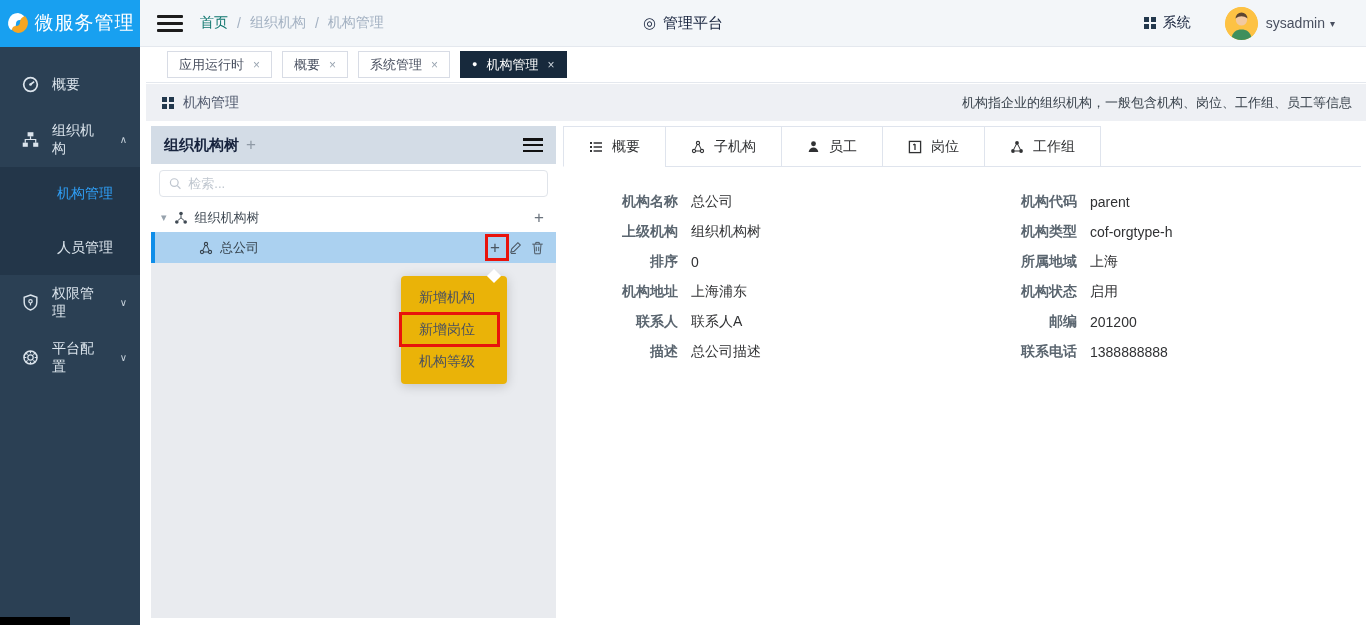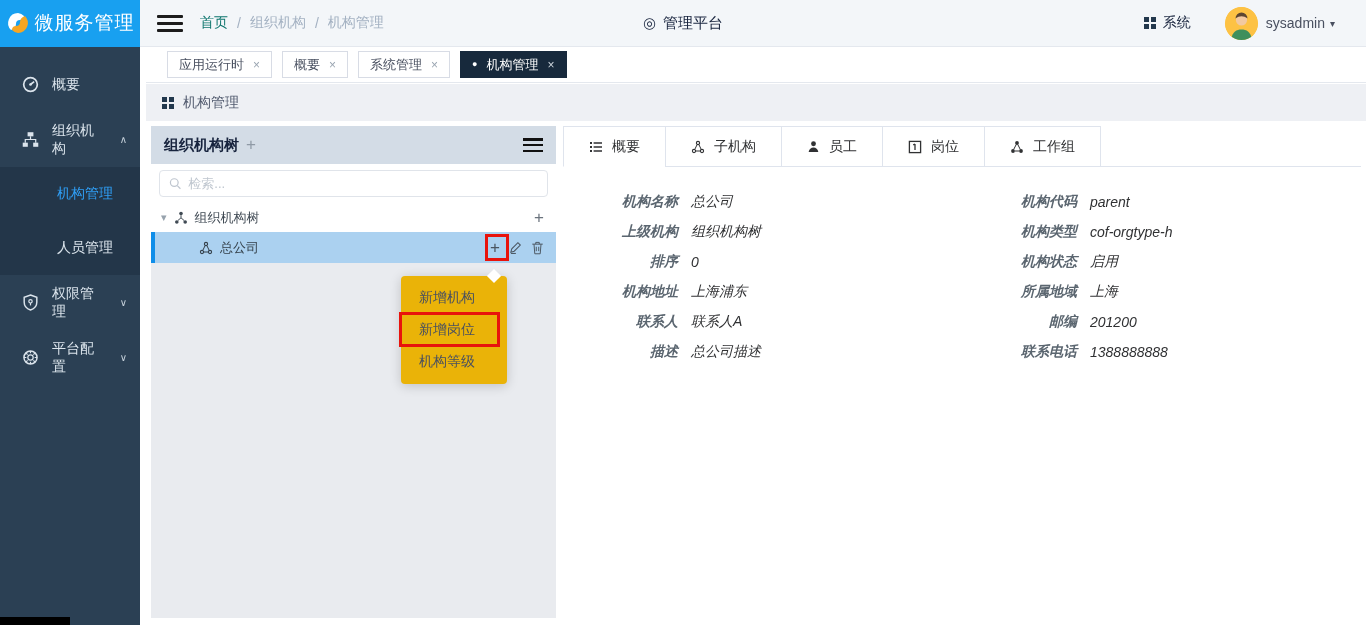--- a/index.html
+++ b/index.html
@@ -99,21 +99,21 @@
 
   
   .detail-panel{position:absolute;left:417px;top:5px;right:5px;bottom:0;background:#fff;}
   .detail-tabs{display:flex;border-bottom:1px solid #dfe4ed;height:41px;}
   .dtab{display:flex;align-items:center;gap:9px;padding:0 25px;font-size:14px;color:#303133;
         border:1px solid #dfe4ed;border-right:none;margin-bottom:-1px;cursor:pointer;background:#fff;}
   .dtab:last-child{border-right:1px solid #dfe4ed;}
   .dtab{border-bottom:1px solid #dfe4ed;}
   .dtab.active{border-bottom:1px solid #fff;}
   .fields{display:flex;padding-top:24px;}
-  .fcol{width:50%;font-style:italic;}
+  .fcol{width:50%;}
   .field-row{display:flex;align-items:center;height:22px;margin-bottom:8px;font-size:14px;}
   .f-label{width:128px;text-align:right;font-weight:bold;color:#5b6670;padding-right:13px;flex:none;}
   .f-value{color:#303133;}
 </style>
 </head>
 <body>
 
 <div class="app">
 
   <div class="header">
@@ -239,20 +239,21 @@
     <div class="titlebar">
       <div class="page-title">
         <span class="gridicon">
             <i></i>
             <i></i>
             <i></i>
             <i></i>
           </span>
         <span>机构管理</span>
       </div>
+      <div class="page-hint">机构指企业的组织机构，一般包含机构、岗位、工作组、员工等信息</div>
     </div>
 
     <div class="content">
 
       <div class="tree-panel">
         <div class="tree-header">
           <span class="tree-title">组织机构树</span>
           <span class="tree-add">+</span>
           <span class="tree-burger">
               <i></i>
@@ -395,28 +396,28 @@
           <div class="fcol">
             <div class="field-row">
               <span class="f-label">机构代码</span>
               <span class="f-value">parent</span>
             </div>
             <div class="field-row">
               <span class="f-label">机构类型</span>
               <span class="f-value">cof-orgtype-h</span>
             </div>
             <div class="field-row">
+              <span class="f-label">所属地域</span>
+              <span class="f-value">上海</span>
+            </div>
+            <div class="field-row">
               <span class="f-label">机构状态</span>
               <span class="f-value">启用</span>
             </div>
             <div class="field-row">
-              <span class="f-label">所属地域</span>
-              <span class="f-value">上海</span>
-            </div>
-            <div class="field-row">
               <span class="f-label">邮编</span>
               <span class="f-value">201200</span>
             </div>
             <div class="field-row">
               <span class="f-label">联系电话</span>
               <span class="f-value">1388888888</span>
             </div>
           </div>
         </div>
       </div>

